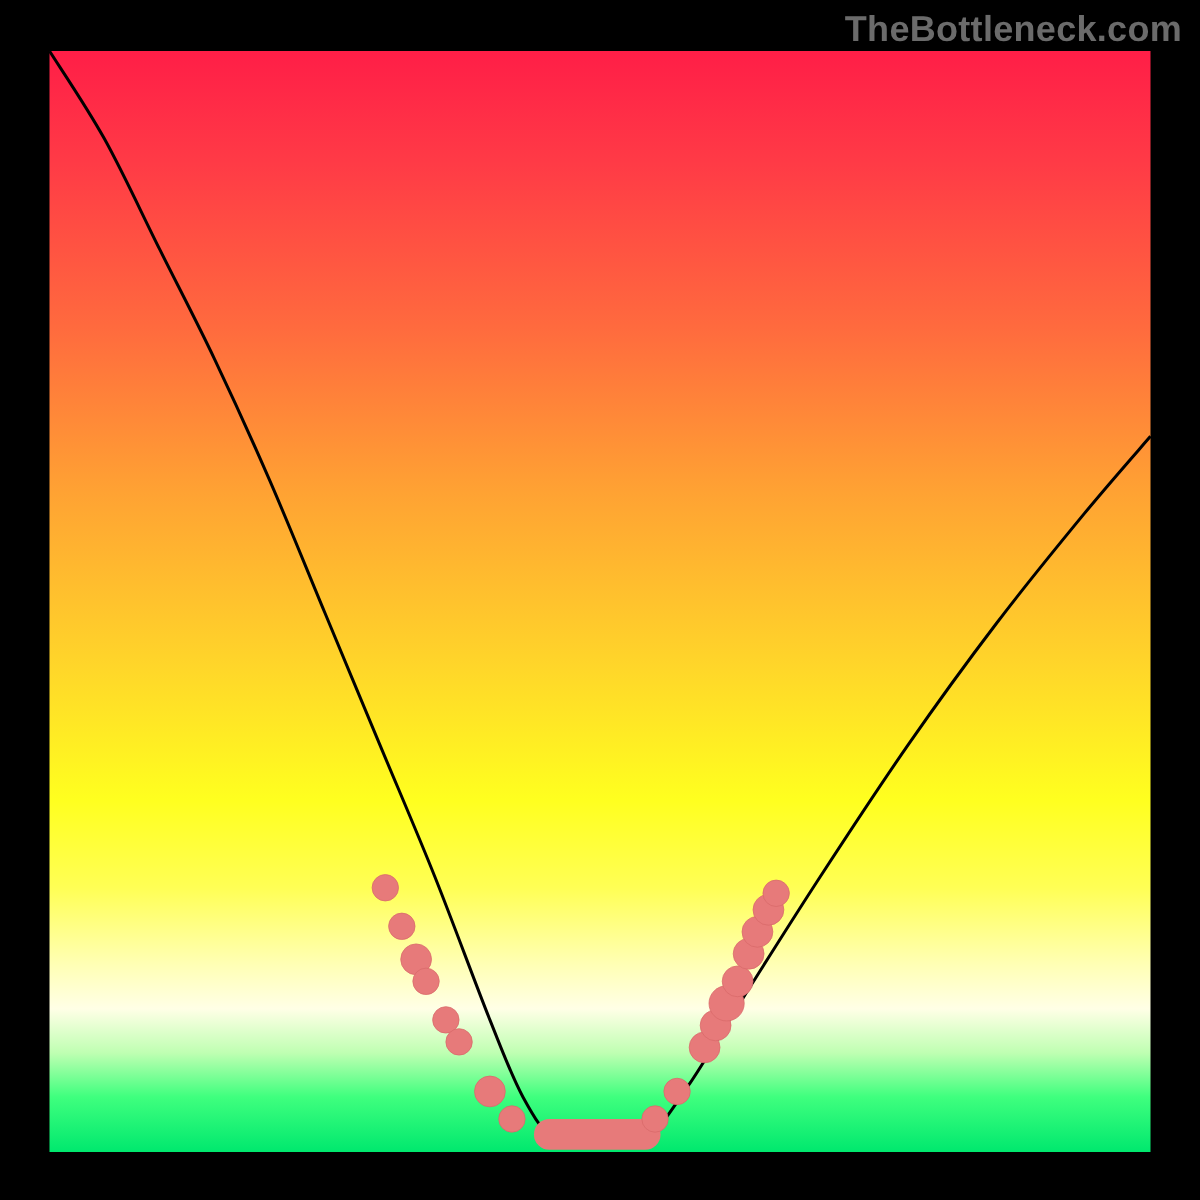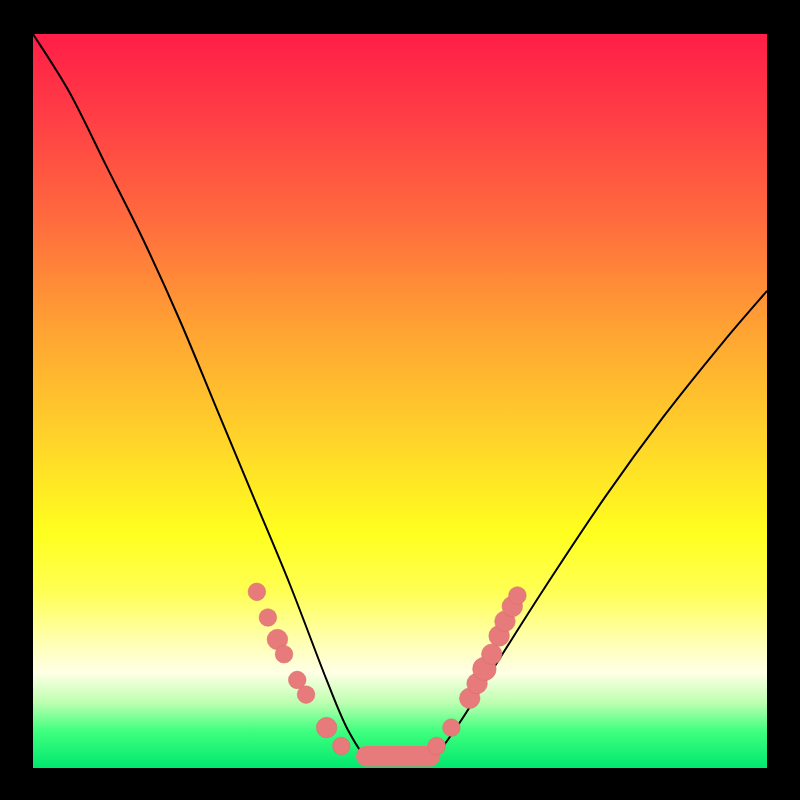--- a/index.html
+++ b/index.html
@@ -87,13 +87,14 @@
         <circle cx="444.07" cy="649.59" r="10.28" fill="#e77a7a" stroke="#d86a6a" stroke-width="0.5"></circle>
         <circle cx="451.41" cy="634.91" r="11.74" fill="#e77a7a" stroke="#d86a6a" stroke-width="0.5"></circle>
         <circle cx="458.75" cy="620.23" r="10.28" fill="#e77a7a" stroke="#d86a6a" stroke-width="0.5"></circle>
         <circle cx="466.09" cy="601.88" r="10.28" fill="#e77a7a" stroke="#d86a6a" stroke-width="0.5"></circle>
         <circle cx="471.96" cy="587.20" r="10.28" fill="#e77a7a" stroke="#d86a6a" stroke-width="0.5"></circle>
         <circle cx="479.30" cy="572.52" r="10.28" fill="#e77a7a" stroke="#d86a6a" stroke-width="0.5"></circle>
         <circle cx="484.44" cy="561.51" r="8.81" fill="#e77a7a" stroke="#d86a6a" stroke-width="0.5"></circle>
       </g>
   </svg>
 
+  <div class="watermark">TheBottleneck.com</div>
 </div>
 
 </body></html>

